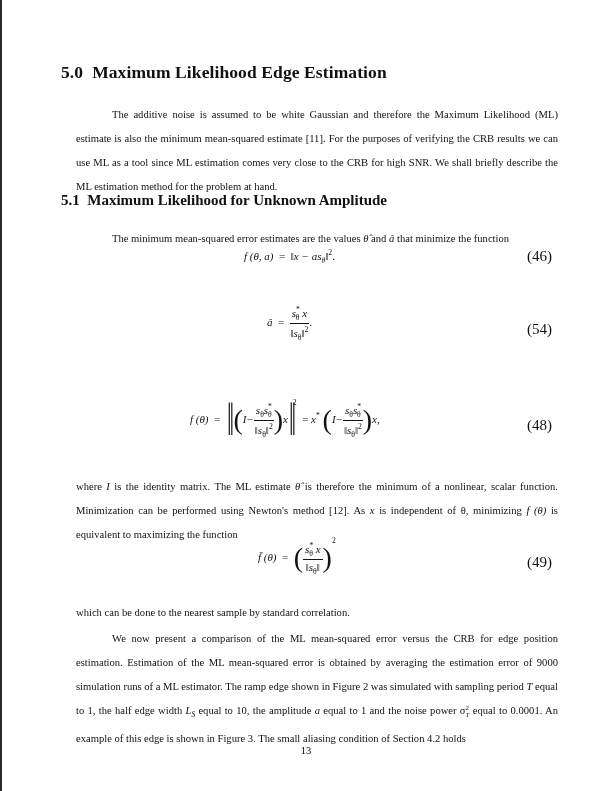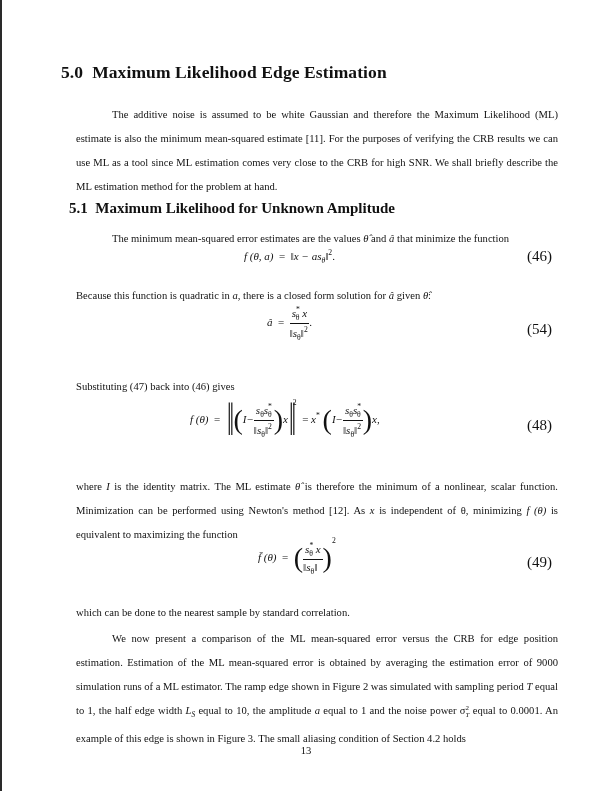--- a/index.html
+++ b/index.html
@@ -9,35 +9,35 @@
   }
   .scan-edge-left {
     position: absolute; left: 0; top: 0; width: 2px; height: 791px; background: #2a2a2a;
   }
   .page { position: absolute; left: 0; top: 0; width: 508px; height: 791px; }
   h1.section {
     position: absolute; left: 61px; top: 62px; margin: 0;
     font-size: 17.5px; font-weight: bold; letter-spacing: 0.1px;
   }
   h2.subsection {
-    position: absolute; left: 61px; top: 192px; margin: 8px;
+    position: absolute; left: 61px; top: 192px; margin: 0;
     font-size: 15px; font-weight: bold;
   }
   .para {
     position: absolute; left: 61px; width: 482px; margin: 15px;
     font-size: 10.6px; line-height: 24px; text-align: justify;
   }
   .para .indent { display: inline-block; width: 36px; }
   i.m { font-family: "Liberation Serif", serif; font-style: italic; }
   .eq {
     position: absolute; left: 0; width: 612px; font-size: 11px;
   }
   .eq-body { position: absolute; white-space: nowrap; font-style: italic; }
   .eq-num { position: absolute; left: 527px; font-size: 15px; font-style: normal; }
-  .frac { display: inline-block; vertical-align: middle; text-align: left; }
+  .frac { display: inline-block; vertical-align: middle; text-align: center; }
   .frac .num { display: block; padding: 0 2px 1px; border-bottom: 0.8px solid #111; }
   .frac .den { display: block; padding-top: 1px; }
   sub { font-size: 70%; }
   sup { font-size: 70%; }
   .norm { font-style: normal; }
   .big-paren { font-size: 28px; font-style: normal; vertical-align: middle; font-weight: 200; }
   .big-norm { display: inline-block; vertical-align: middle; font-style: normal; font-size: 46px; line-height: 46px; transform: scaleX(0.55); letter-spacing: -8px; }
   .page-number { position: absolute; top: 745px; left: 0; width: 612px; text-align: center; font-size: 10.6px; }
 </style>
 </head>
@@ -59,34 +59,32 @@
 
   <p class="para" style="top:212px;"><span class="indent"></span><span>The minimum mean-squared error estimates are the values </span><i class="m">θ̂</i><span> and </span><i class="m">â</i><span> that minimize the function</span></p>
 
   <div class="eq" style="top:248px;">
     <span class="eq-body" style="left:244px;">
       <span>f (θ, a)</span>&nbsp;&nbsp;<span class="norm">=</span>&nbsp;&nbsp;<span>‖x − as</span><sub>θ</sub><span class="norm">‖</span><sup class="norm">2</sup><span class="norm">.</span>
     </span>
     <span class="eq-num">(46)</span>
   </div>
 
-  <p class="para" style="top:269px;"><span>Because this function is quadratic in </span><i class="m">a</i><span>, there is a closed form solution for </span><i class="m">â</i><span> given </span><i class="m">θ̂</i><span>:</span></p>
 
   <div class="eq" style="top:305px;">
     <span class="eq-body" style="left:267px; top:0;">
       <span>â</span>&nbsp;&nbsp;<span class="norm">=</span>&nbsp;
       <span class="frac">
         <span class="num"><span>s</span><sup class="norm">*</sup><sub class="norm" style="margin-left:-4px;">θ</sub>&nbsp;<span>x</span></span>
         <span class="den"><span>‖s</span><sub class="norm">θ</sub><span class="norm">‖</span><sup class="norm">2</sup></span>
       </span><span class="norm">.</span>
     </span>
     <span class="eq-num" style="top:16px;">(54)</span>
   </div>
 
-  <p class="para" style="top:360px;">Substituting (47) back into (46) gives</p>
 
   <div class="eq" style="top:397px;">
     <span class="eq-body" style="left:190px;">
       <span>f (θ)</span>&nbsp;&nbsp;<span class="norm">=</span>&nbsp;
       <span class="big-norm">‖</span>
       <span class="big-paren">(</span><span>I−</span><span class="frac">
         <span class="num"><span>s</span><sub class="norm">θ</sub><span>s</span><sup class="norm">*</sup><sub class="norm" style="margin-left:-4px;">θ</sub></span>
         <span class="den"><span>‖s</span><sub class="norm">θ</sub><span class="norm">‖</span><sup class="norm">2</sup></span>
       </span><span class="big-paren">)</span><span>x</span><span class="big-norm">‖</span><sup class="norm" style="vertical-align:18px;">2</sup>
       &nbsp;<span class="norm">=</span>&nbsp;<span>x</span><sup class="norm">*</sup>

